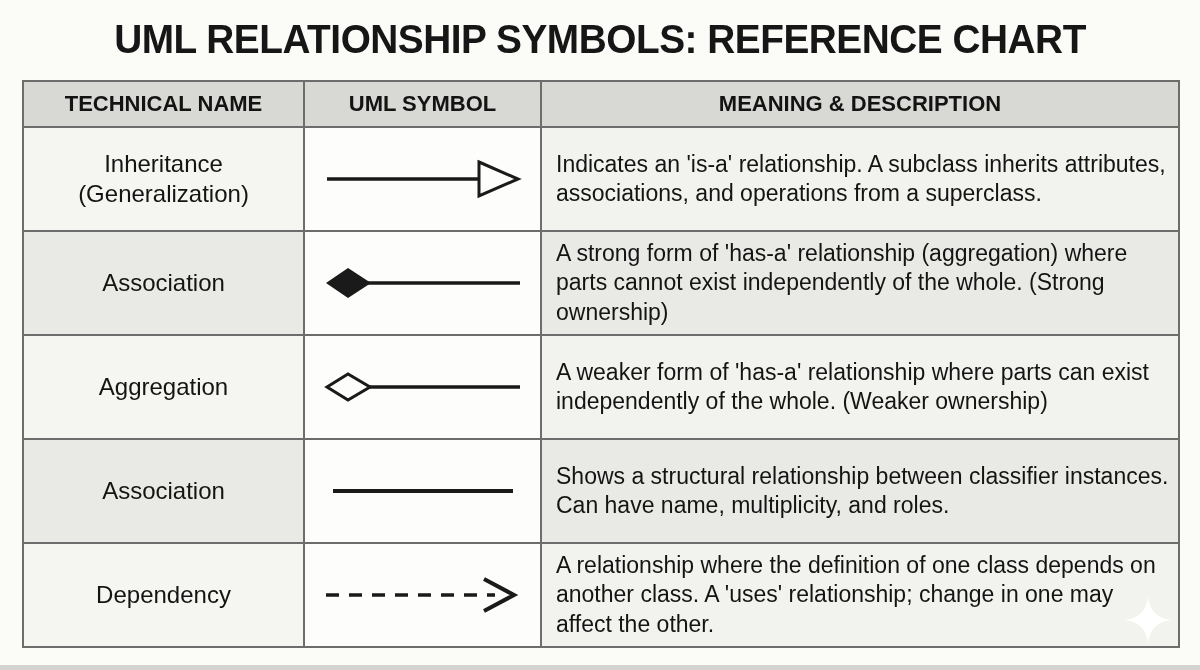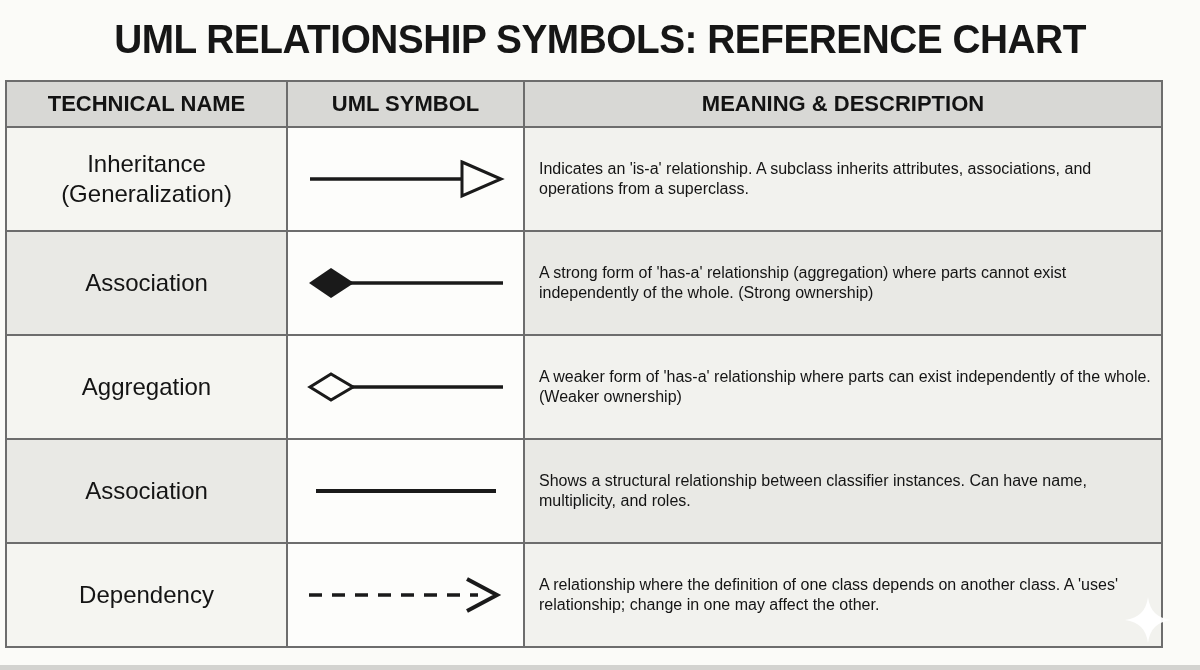--- a/index.html
+++ b/index.html
@@ -15,21 +15,21 @@
     text-align: center;
     font-size: 40px;
     font-weight: bold;
     letter-spacing: -0.5px;
     color: #161616;
     transform: scaleX(0.97);
     white-space: nowrap;
   }
   table.ref-table {
     position: absolute;
-    left: 5px;
+    left: 22px;
     top: 80px;
     width: 1156px;
     border-collapse: collapse;
     table-layout: fixed;
     border: 2px solid #d946ef;
   }
   .ref-table col.c-name   { width: 281px; }
   .ref-table col.c-symbol { width: 237px; }
   .ref-table col.c-desc   { width: 638px; }
   .ref-table th, .ref-table td {
@@ -52,21 +52,21 @@
     line-height: 1.26;
     padding: 0 18px;
     background: #f5f5f1;
   }
   .cell-symbol {
     text-align: center;
     background: #fdfdfb;
   }
   .cell-symbol svg { display: block; margin: 0 auto; }
   .cell-desc {
-    font-size: 16px;
+    font-size: 23px;
     line-height: 1.27;
     padding: 6px 8px 6px 14px;
     text-align: left;
     background: #f2f2ee;
   }
   tr.row-even .cell-name, tr.row-even .cell-desc { background: #e9e9e5; margin-left: 16px; }
   .stroke { stroke: #1a1a1a; fill: none; }
   .fill-dark { fill: #1a1a1a; }
   .fill-light { fill: #fdfdfb; }
   .sparkle {

